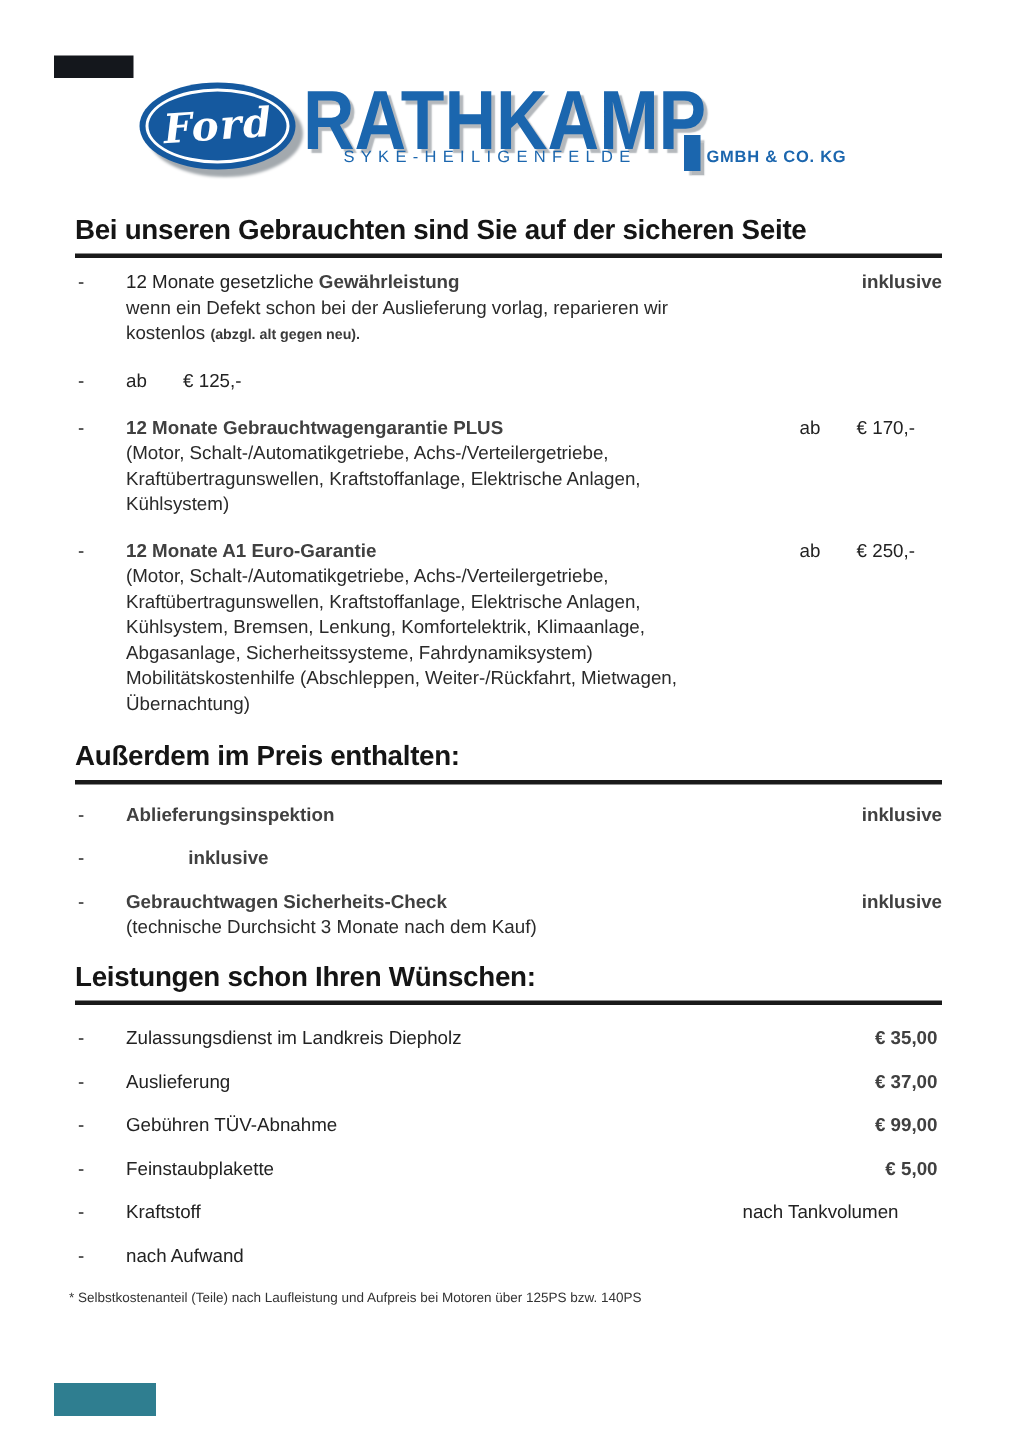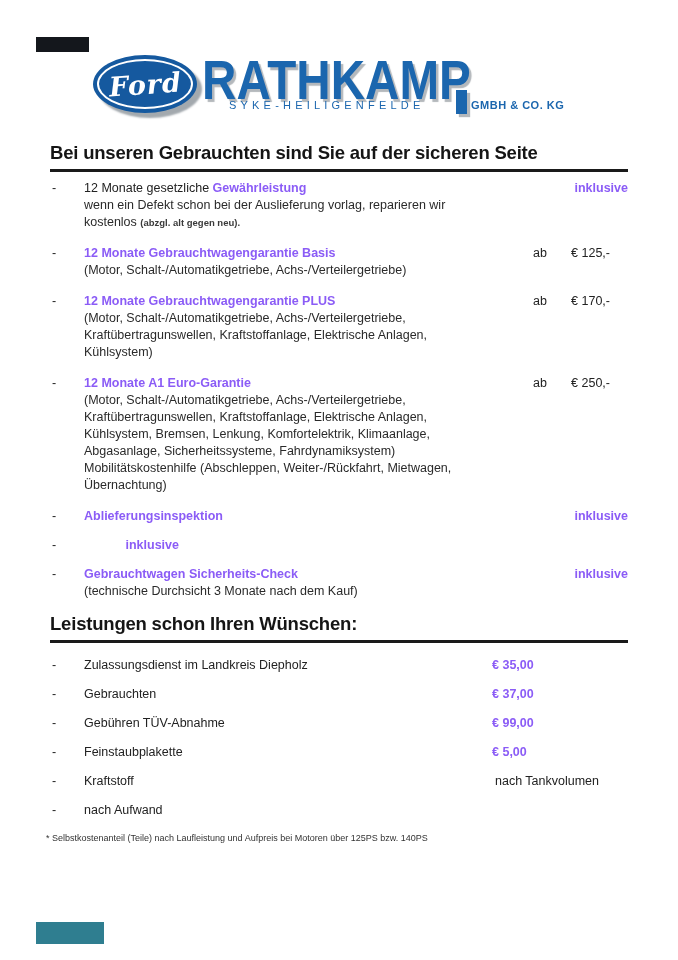--- a/index.html
+++ b/index.html
@@ -53,22 +53,22 @@
   }
   h2.mt1{margin-top:10px;margin-bottom:12px;}
   h2.mt2{margin-top:12px;margin-bottom:14px;}
 
   .row{display:flex;font-size:12.5px;line-height:17px;margin-bottom:14px;}
   .row.tight{margin-bottom:12px;}
   .bullet{width:32px;flex:none;padding-left:2px;}
   .main{flex:1;min-width:0;}
   .rightA{flex:none;width:95px;display:flex;align-items:flex-start;justify-content:flex-end;}
   .rightC{flex:none;width:133px;}
-  .rightC.price{text-align:left;padding-right:3px;}
-  .b{font-weight:bold;color:#8b5cf6;}
+  .rightC.price{text-align:right;padding-right:3px;}
+  .b{font-weight:bold;color:#404040;}
   .detail{color:#2a2a2a;}
   .ab{font-weight:normal;}
   .priceA{font-weight:normal;margin-left:auto;padding-right:18px;white-space:nowrap;}
   .small-note{font-size:9.5px;color:#3a3a3a;font-weight:bold;}
   .footnote{margin:14px 0 0 -4px;font-size:9px;color:#333;}
 </style>
 </head>
 <body>
 
 <div class="scan-mark-top"></div>
@@ -98,24 +98,20 @@
       <span class="detail">kostenlos</span>
       <span class="small-note">(abzgl. alt gegen neu).</span>
     </span>
     <span class="rightA">
       <span class="b">inklusive</span>
     </span>
   </div>
 
   <div class="row">
     <span class="bullet">-</span>
-    <span class="main">
-      <span class="b">12 Monate Gebrauchtwagengarantie Basis</span><br>
-      <span class="detail">(Motor, Schalt-/Automatikgetriebe, Achs-/Verteilergetriebe)</span>
-    </span>
     <span class="rightA">
       <span class="ab">ab</span>
       <span class="priceA">€ 125,-</span>
     </span>
   </div>
 
   <div class="row">
     <span class="bullet">-</span>
     <span class="main">
       <span class="b">12 Monate Gebrauchtwagengarantie PLUS</span><br>
@@ -139,20 +135,21 @@
       <span class="detail">Abgasanlage, Sicherheitssysteme, Fahrdynamiksystem)</span><br>
       <span class="detail">Mobilitätskostenhilfe (Abschleppen, Weiter-/Rückfahrt, Mietwagen,</span><br>
       <span class="detail">Übernachtung)</span>
     </span>
     <span class="rightA">
       <span class="ab">ab</span>
       <span class="priceA">€ 250,-</span>
     </span>
   </div>
 
+  <h2 class="section-title mt1">Außerdem im Preis enthalten:</h2>
 
   <div class="row tight">
     <span class="bullet">-</span>
     <span class="main">
       <span class="b">Ablieferungsinspektion</span>
     </span>
     <span class="rightA">
       <span class="b">inklusive</span>
     </span>
   </div>
@@ -178,21 +175,21 @@
   <h2 class="section-title mt2">Leistungen schon Ihren Wünschen:</h2>
 
   <div class="row tight">
     <span class="bullet">-</span>
     <span class="main">Zulassungsdienst im Landkreis Diepholz</span>
     <span class="rightC price b">€ 35,00</span>
   </div>
 
   <div class="row tight">
     <span class="bullet">-</span>
-    <span class="main">Gebrauchten</span>
+    <span class="main">Auslieferung</span>
     <span class="rightC price b">€ 37,00</span>
   </div>
 
   <div class="row tight">
     <span class="bullet">-</span>
     <span class="main">Gebühren TÜV-Abnahme</span>
     <span class="rightC price b">€ 99,00</span>
   </div>
 
   <div class="row tight">

